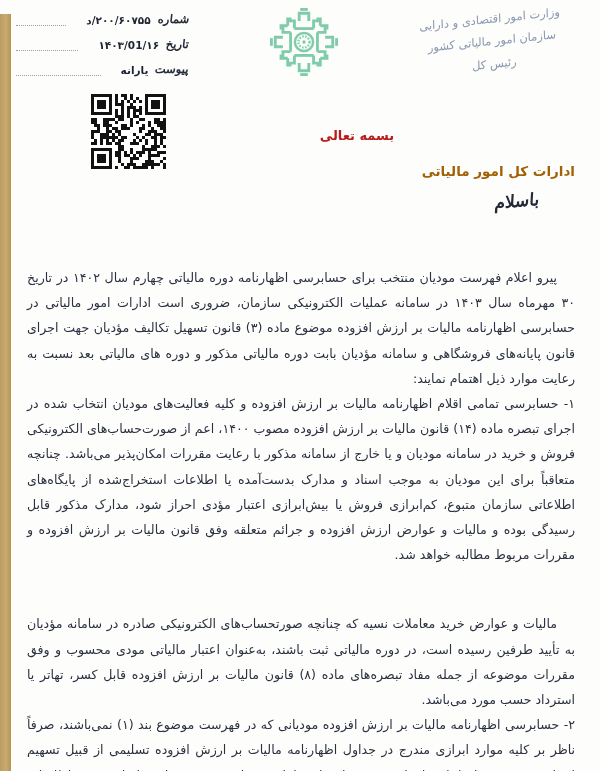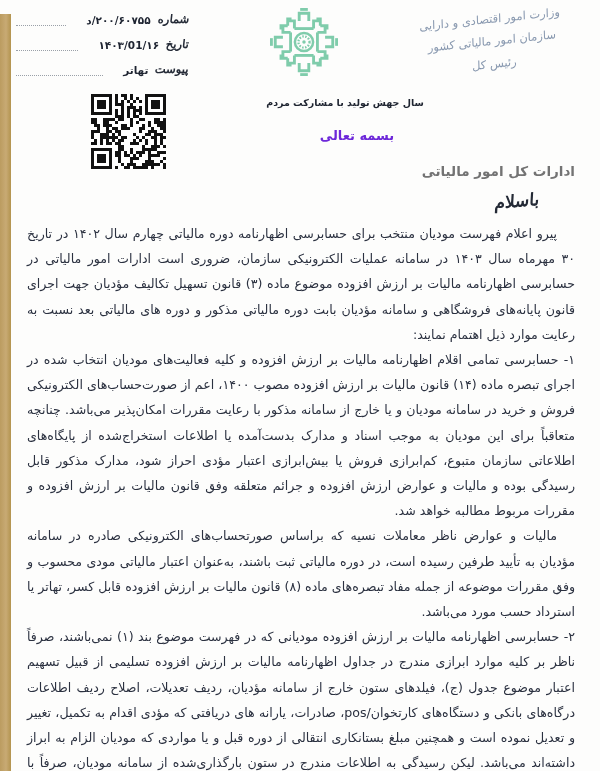--- a/index.html
+++ b/index.html
@@ -34,39 +34,39 @@
     transform:rotate(-6deg);
     font-style:italic;text-align:center;
     color:rgba(108,128,156,.8);
     font-size:11.5px;line-height:1.95;letter-spacing:.4px;
   }
   .ministry div{transform:skewX(10deg);}
   
   .slogan{position:absolute;left:240px;top:97px;width:210px;text-align:center;
     font-size:9.5px;font-weight:bold;color:#1e2430;}
   .bismillah{position:absolute;left:282px;top:128px;width:150px;text-align:center;
-    font-size:13px;font-weight:bold;color:#6d28d9;}
+    font-size:13px;font-weight:bold;color:#b91c1c;}
   
   .qr{position:absolute;left:88px;top:94px;width:80px;height:75px;}
   .qr svg{width:100%;height:100%;image-rendering:pixelated;shape-rendering:crispEdges;}
   
-  .recipient{position:absolute;right:25px;top:163px;font-size:13.5px;font-weight:bold;color:#737373;}
+  .recipient{position:absolute;right:25px;top:163px;font-size:13.5px;font-weight:bold;color:#a16207;}
   .salutation{
     position:absolute;right:62px;top:191px;
     font-size:17px;font-weight:600;font-style:italic;color:#242a36;
     transform:rotate(-5deg) skewX(6deg);
   }
   
   .body-text{
     position:absolute;top:221px;right:25px;left:27px;
     font-size:12.6px;line-height:25.2px;
     text-align:justify;color:#2b3140;
   }
   .body-text p{margin:0;}
-  .body-text p.indent{text-indent:18px;}
+  .body-text p.indent{text-indent:18px;margin-top:44px;}
   .u{text-underline-offset:3px;}
 </style>
 </head>
 <body>
 
 <div class="page">
 
   <div class="edge-strip"></div>
 
   <div class="meta">
@@ -75,21 +75,21 @@
       <span class="meta-value">۲۰۰/۶۰۷۵۵/د</span>
       <span class="meta-leader"></span>
     </div>
     <div class="meta-row">
       <span class="meta-label">تاریخ</span>
       <span class="meta-value">۱۴۰۳/01/۱۶</span>
       <span class="meta-leader"></span>
     </div>
     <div class="meta-row">
       <span class="meta-label">پیوست</span>
-      <span class="meta-value">تهاتر</span>
+      <span class="meta-value">یارانه</span>
       <span class="meta-leader"></span>
     </div>
   </div>
 
   <div class="logo">
     <svg viewBox="0 0 96 76" xmlns="http://www.w3.org/2000/svg" aria-hidden="true">
       <defs>
         <g id="arm" fill="none" stroke="#7fccab" stroke-width="3">
           <path d="M38,24 h20"></path>
           <path d="M38,24 v-8 h-7"></path>
@@ -109,21 +109,20 @@
       <circle cx="48" cy="38" r="1.8" fill="#7fccab"></circle>
     </svg>
   </div>
 
   <div class="ministry">
     <div>وزارت امور اقتصادی و دارایی</div>
     <div>سازمان امور مالیاتی کشور</div>
     <div>رئیس کل</div>
   </div>
 
-  <div class="slogan">سال جهش تولید با مشارکت مردم</div>
 
   <div class="qr">
     <svg id="qr-svg" viewBox="0 0 25 25" xmlns="http://www.w3.org/2000/svg">
         <rect x="0" y="0" width="25" height="25" fill="#ffffff"></rect>
         <rect x="0" y="0" width="7" height="7" fill="#121212"></rect>
         <rect x="1" y="1" width="5" height="5" fill="#ffffff"></rect>
         <rect x="2" y="2" width="3" height="3" fill="#121212"></rect>
         <rect x="18" y="0" width="7" height="7" fill="#121212"></rect>
         <rect x="19" y="1" width="5" height="5" fill="#ffffff"></rect>
         <rect x="20" y="2" width="3" height="3" fill="#121212"></rect>
@@ -357,17 +356,17 @@
 
   <div class="bismillah">بسمه تعالی</div>
 
   <div class="recipient">ادارات کل امور مالیاتی</div>
 
   <div class="salutation">باسلام</div>
 
   <main class="body-text">
       <p class="indent"><span>پیرو اعلام فهرست مودیان منتخب برای حسابرسی اظهارنامه دوره مالیاتی چهارم سال ۱۴۰۲ در تاریخ ۳۰ مهرماه سال ۱۴۰۳ در سامانه عملیات الکترونیکی سازمان، ضروری است ادارات امور مالیاتی در حسابرسی اظهارنامه مالیات بر ارزش افزوده موضوع ماده (۳) قانون تسهیل تکالیف مؤدیان جهت اجرای قانون پایانه‌های فروشگاهی و سامانه مؤدیان بابت دوره مالیاتی مذکور و دوره های مالیاتی بعد نسبت به رعایت موارد ذیل اهتمام نمایند:</span></p>
       <p class=""><span>۱- حسابرسی تمامی اقلام اظهارنامه مالیات بر ارزش افزوده و کلیه فعالیت‌های </span><span class="u">مودیان انتخاب شده</span><span> در اجرای تبصره ماده (۱۴) قانون مالیات بر ارزش افزوده مصوب ۱۴۰۰، اعم از صورت‌حساب‌های الکترونیکی فروش و خرید در سامانه مودیان و یا خارج از سامانه مذکور با رعایت مقررات امکان‌پذیر می‌باشد. چنانچه متعاقباً برای این مودیان به موجب اسناد و مدارک بدست‌آمده یا اطلاعات استخراج‌شده از پایگاه‌های اطلاعاتی سازمان متبوع، کم‌ابرازی فروش یا بیش‌ابرازی اعتبار مؤدی احراز شود، مدارک مذکور قابل رسیدگی بوده و مالیات و عوارض ارزش افزوده و جرائم متعلقه وفق قانون مالیات بر ارزش افزوده و مقررات مربوط مطالبه خواهد شد.</span></p>
-      <p class="indent"><span>مالیات و عوارض ناظر معاملات نسیه که براساس صورتحساب‌های الکترونیکی صادره در سامانه مؤدیان به تأیید طرفین رسیده است، در </span><span class="u">دوره مالیاتی ثبت باشند</span><span>، به‌عنوان اعتبار مالیاتی مودی محسوب و وفق مقررات موضوعه از جمله مفاد تبصره‌های ماده (۸) قانون مالیات بر ارزش افزوده قابل کسر، تهاتر یا استرداد حسب مورد می‌باشد.</span></p>
+      <p class="indent"><span>مالیات و عوارض خرید معاملات نسیه که چنانچه صورتحساب‌های الکترونیکی صادره در سامانه مؤدیان به تأیید طرفین رسیده است، در </span><span class="u">دوره مالیاتی ثبت باشند</span><span>، به‌عنوان اعتبار مالیاتی مودی محسوب و وفق مقررات موضوعه از جمله مفاد تبصره‌های ماده (۸) قانون مالیات بر ارزش افزوده قابل کسر، تهاتر یا استرداد حسب مورد می‌باشد.</span></p>
       <p class=""><span>۲- حسابرسی اظهارنامه مالیات بر ارزش افزوده مودیانی که در فهرست موضوع بند (۱) نمی‌باشند، صرفاً ناظر بر کلیه موارد ابرازی مندرج در جداول اظهارنامه مالیات بر ارزش افزوده تسلیمی از قبیل تسهیم اعتبار موضوع جدول (ج)، فیلدهای ستون خارج از سامانه مؤدیان، ردیف تعدیلات، اصلاح ردیف اطلاعات درگاه‌های بانکی و دستگاه‌های کارتخوان/pos، صادرات، یارانه های دریافتی که مؤدی اقدام به تکمیل، تغییر و تعدیل نموده است و همچنین مبلغ بستانکاری انتقالی از دوره قبل و یا مواردی که مودیان الزام به ابراز داشته‌اند می‌باشد. لیکن رسیدگی به اطلاعات مندرج در ستون بارگذاری‌شده از سامانه مودیان، صرفاً با رعایت ماده (۹) قانون پایانه‌های فروشگاهی و سامانه مودیان مجاز است.</span></p>
     </main>
 
 </div>
 
 </body></html>

